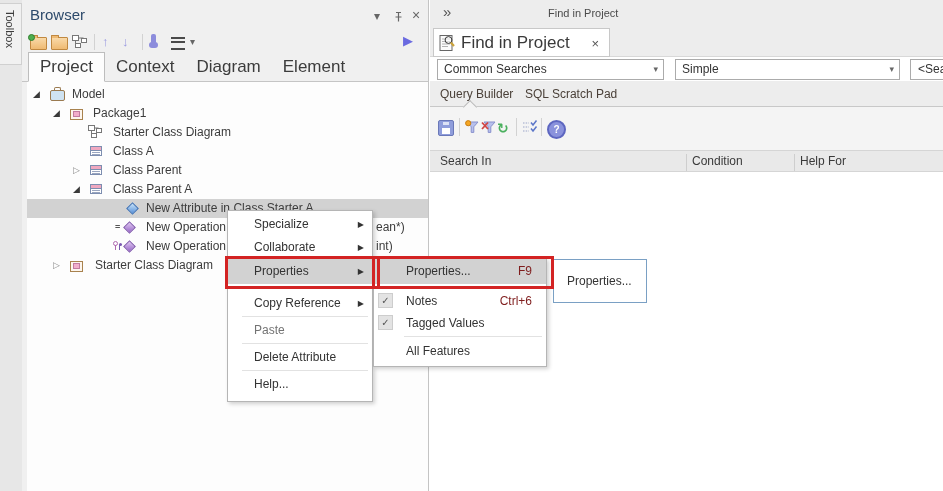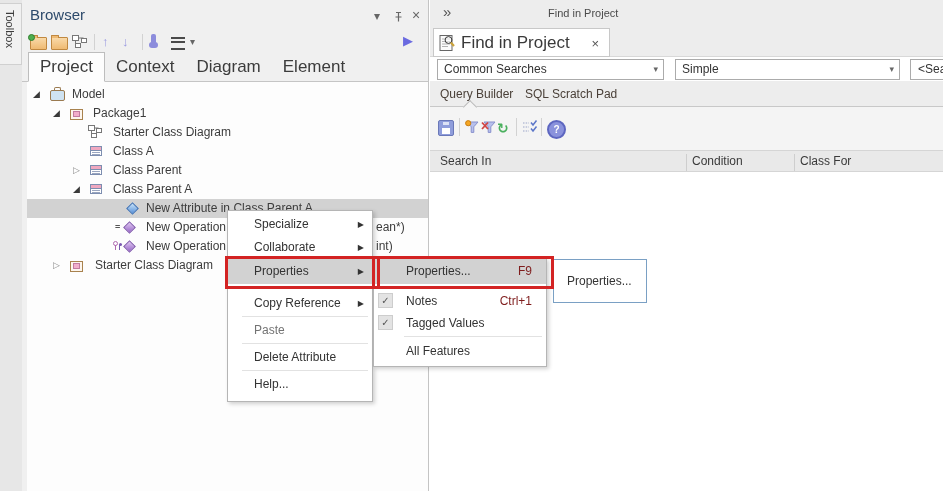--- a/index.html
+++ b/index.html
@@ -204,21 +204,21 @@
       <span class="ico ico-class" style="left:63px;"></span>
       <span class="tlab" style="left:86px;">Class Parent</span>
     </div>
     <div class="trow" style="top:98px;">
       <span class="exp open" style="left:46px;">◢</span>
       <span class="ico ico-class" style="left:63px;"></span>
       <span class="tlab" style="left:86px;">Class Parent A</span>
     </div>
     <div class="trow sel" style="top:117px;">
       <span class="ico diam blue" style="left:101px;"></span>
-      <span class="tlab" style="left:119px;">New Attribute in Class Parent A</span>
+      <span class="tlab" style="left:119px;">New Attribute in Class Starter A</span>
     </div>
     <div class="trow" style="top:136px;">
       <span class="pfx-eq" style="left:88px;">=</span>
       <span class="ico diam purp" style="left:98px;"></span>
       <span class="tlab" style="left:119px;">New Operation</span>
       <span class="ttail" style="left:349px;">ean*)</span>
     </div>
     <div class="trow" style="top:155px;">
       <span class="keys" style="left:86px;"></span>
       <span class="ico diam purp" style="left:98px;"></span>
@@ -266,21 +266,21 @@
 
   <div id="smenu" class="abs menu">
     <div class="si hl">
       <span class="lab">Properties...</span>
       <span class="sc">F9</span>
     </div>
     <div class="sgap"></div>
     <div class="si">
       <span class="chk">✓</span>
       <span class="lab">Notes</span>
-      <span class="sc">Ctrl+1</span>
+      <span class="sc">Ctrl+6</span>
     </div>
     <div class="si">
       <span class="chk">✓</span>
       <span class="lab">Tagged Values</span>
     </div>
     <div class="ssep"></div>
     <div class="si">
       <span class="lab">All Features</span>
     </div>
   </div>
@@ -349,18 +349,18 @@
           </svg>
       </span>
       <span class="abs vsep" style="left:111px;top:11px;height:18px;"></span>
       <span class="fi fi-help" style="left:117px;">?</span>
     </div>
     <div id="f-header" class="abs">
       <span style="left:10px;">Search In</span>
       <span class="hsep" style="left:256px;"></span>
       <span style="left:262px;">Condition</span>
       <span class="hsep" style="left:364px;"></span>
-      <span style="left:370px;">Class For</span>
+      <span style="left:370px;">Help For</span>
     </div>
     <div id="f-results" class="abs"></div>
   </div>
 
 </div>
 
 </body></html>

